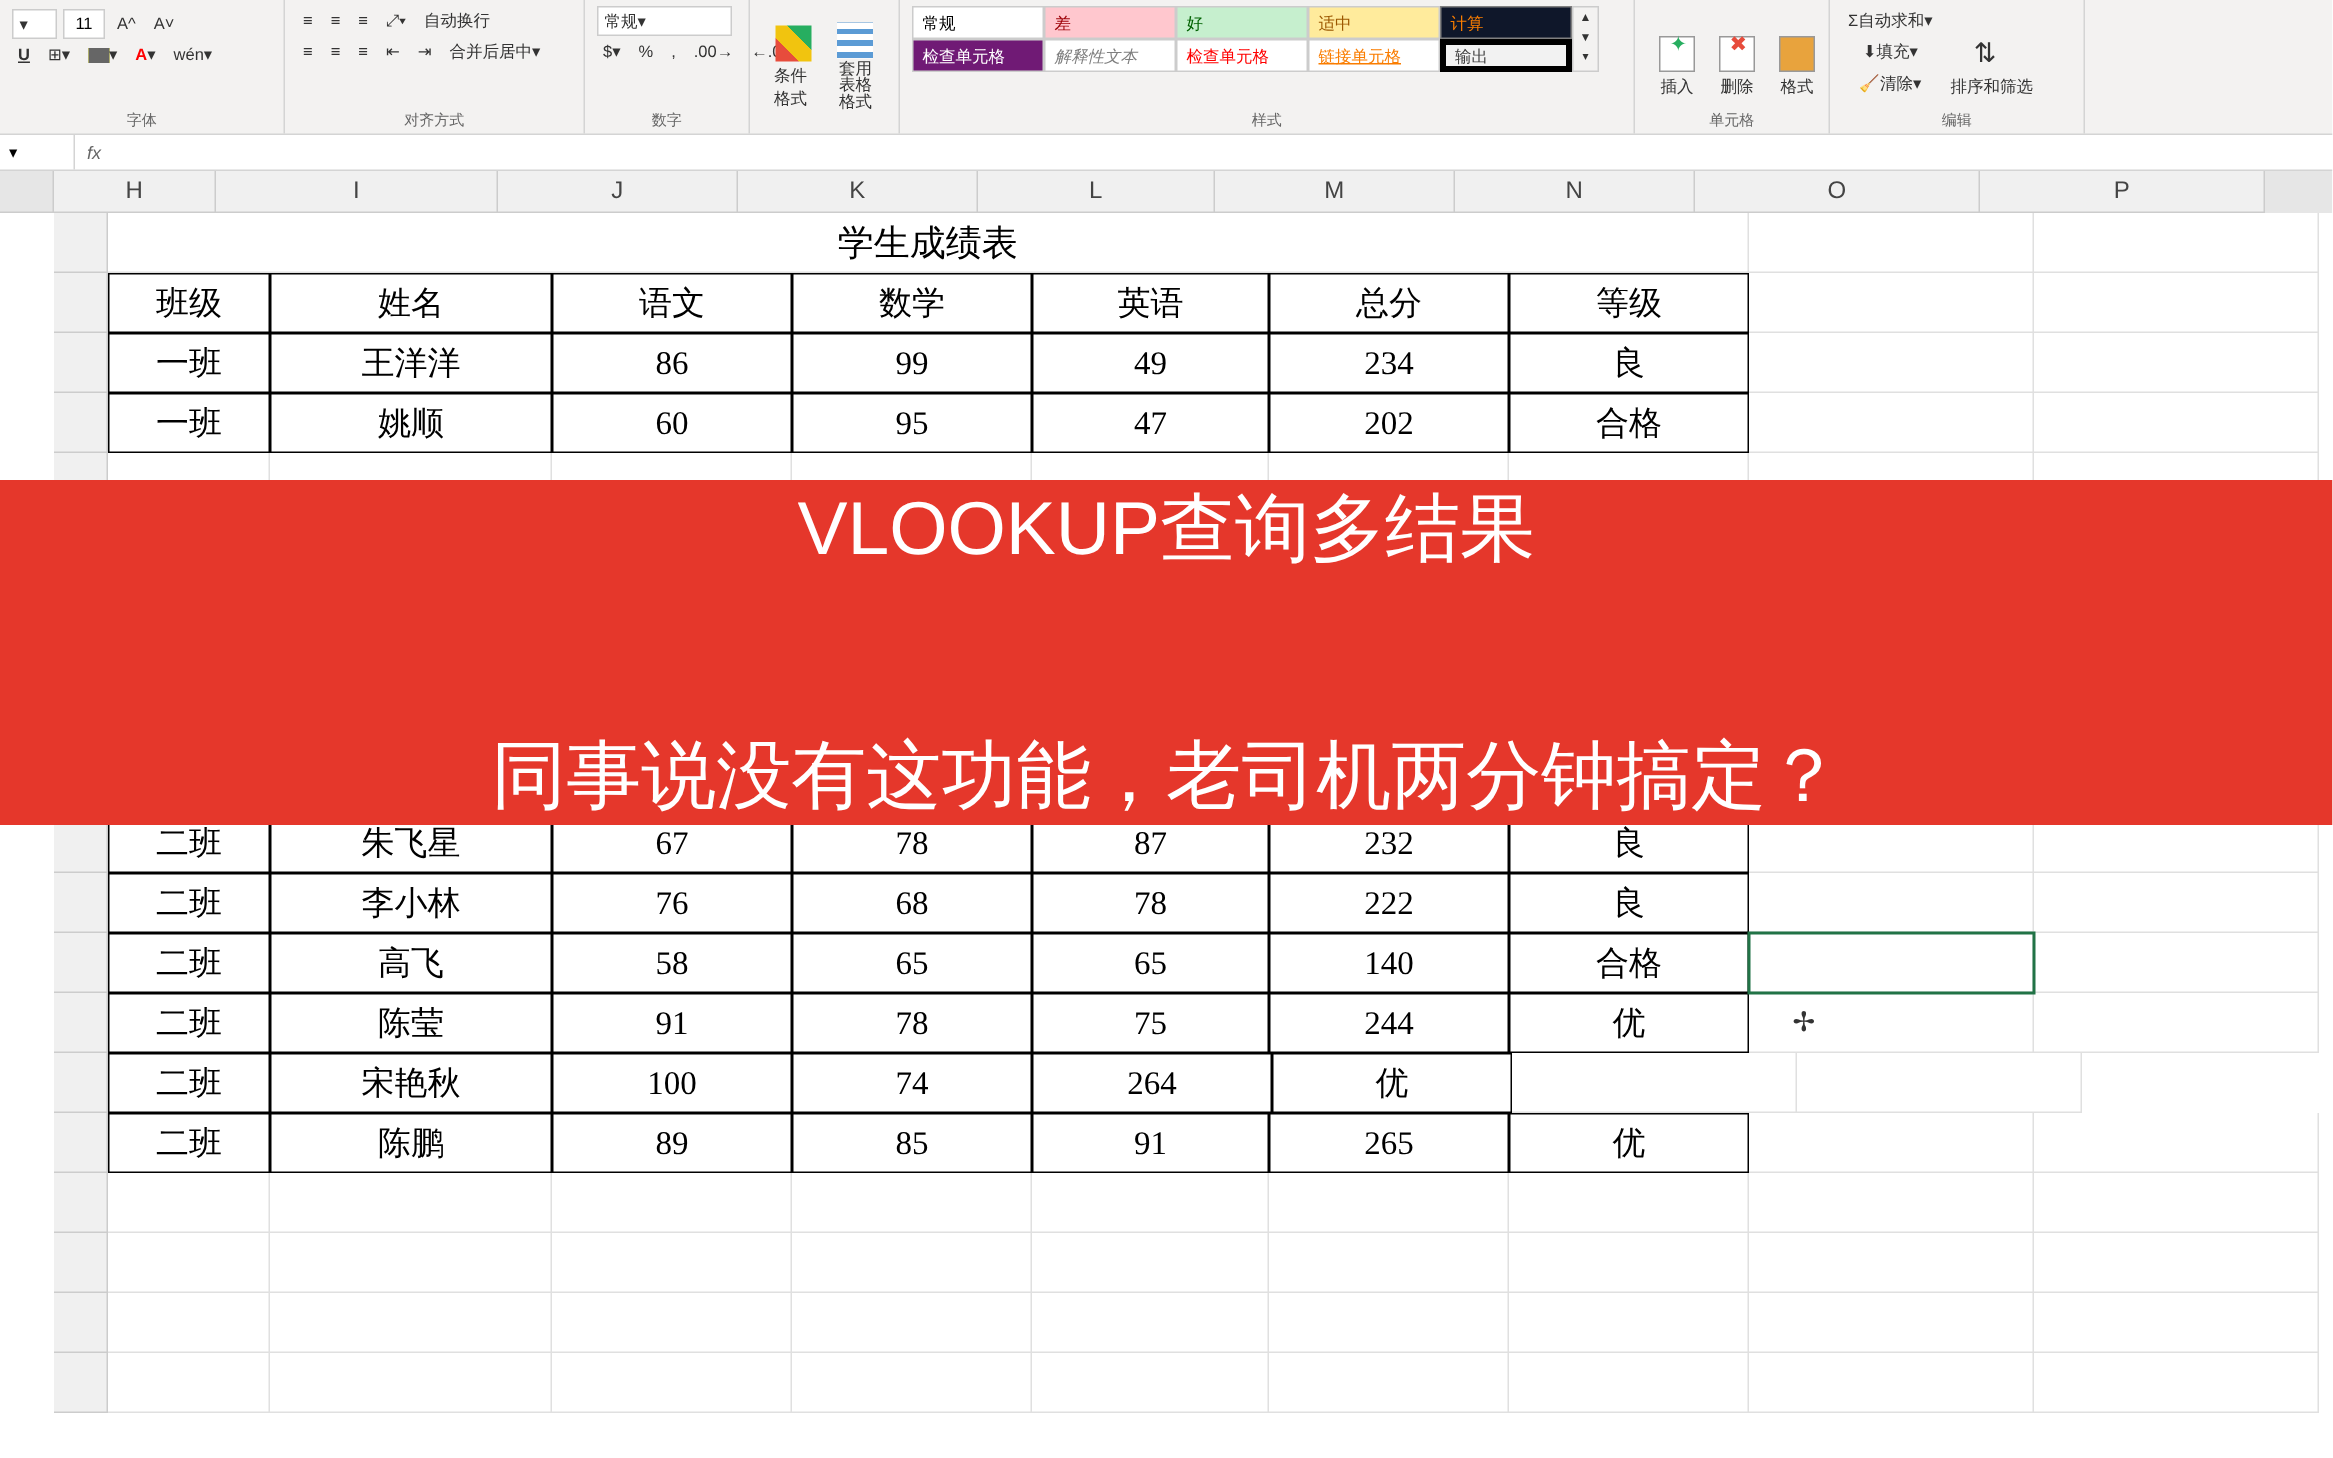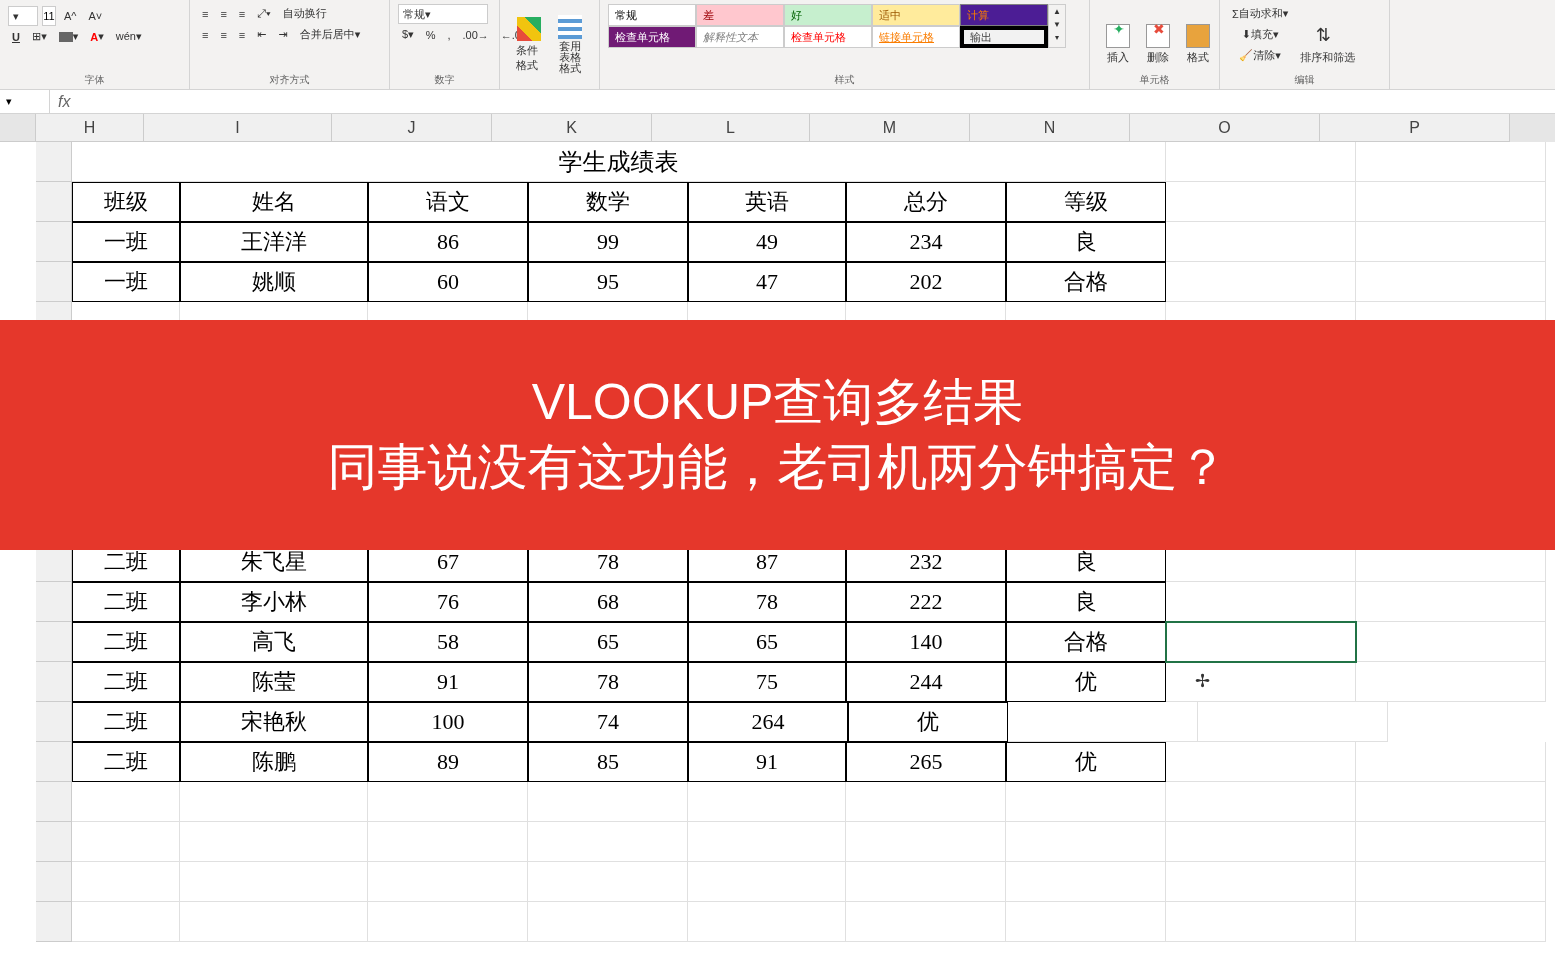--- a/index.html
+++ b/index.html
@@ -4,60 +4,60 @@
 <style>
 * { margin: 0; padding: 0; box-sizing: border-box; font-family: "Microsoft YaHei", "SimSun", Arial, sans-serif; }
 body { background: #fff; overflow: hidden; width: 1555px; height: 972px; position: relative; }
 
 
 .ribbon { background: #f3f2f1; height: 90px; border-bottom: 1px solid #d4d4d4; display: flex; font-size: 11px; color: #333; }
 .ribbon-group { border-right: 1px solid #d4d4d4; padding: 4px 8px; display: flex; flex-direction: column; position: relative; }
 .ribbon-group-label { position: absolute; bottom: 2px; left: 50%; transform: translateX(-50%); font-size: 10px; color: #666; white-space: nowrap; }
 .ribbon-row { display: flex; align-items: center; gap: 4px; margin-bottom: 2px; }
 .ribbon-btn { display: inline-flex; align-items: center; justify-content: center; padding: 2px 4px; cursor: pointer; font-size: 11px; white-space: nowrap; }
-.font-size-box { width: 14px; height: 20px; border: 1px solid #ccc; background: #fff; font-size: 11px; text-align: center; }
+.font-size-box { width: 28px; height: 20px; border: 1px solid #ccc; background: #fff; font-size: 11px; text-align: center; }
 .combo-box { height: 20px; border: 1px solid #ccc; background: #fff; font-size: 11px; padding: 0 4px; display: inline-flex; align-items: center; }
 .big-btn { display: flex; flex-direction: column; align-items: center; justify-content: center; padding: 4px 8px; cursor: pointer; font-size: 11px; }
 .big-icon { width: 24px; height: 24px; margin-bottom: 2px; }
 
 
 .styles-gallery { display: flex; gap: 0; }
 .style-cell { width: 88px; height: 22px; border: 1px solid #ccc; font-size: 11px; display: flex; align-items: center; padding: 0 6px; cursor: pointer; }
 .style-normal { background: #fff; color: #000; }
 .style-bad { background: #ffc7ce; color: #9c0006; }
 .style-good { background: #c6efce; color: #006100; }
 .style-neutral { background: #ffeb9c; color: #9c5700; }
-.style-calc { background: #4c1d95; color: #fa7d00; border: 1px solid #7f7f7f; }
+.style-calc { background: #0f172a; color: #fa7d00; border: 1px solid #7f7f7f; }
 .style-check { background: #701a75; color: #fff; }
 .style-explain { background: #fff; color: #7f7f7f; font-style: italic; }
 .style-warn { background: #fff; color: #ff0000; }
 .style-link { background: #fff; color: #fa7d00; text-decoration: underline; }
 .style-output { background: #f2f2f2; color: #3f3f3f; border: 4px solid #000000; }
 
 
 .formula-bar { height: 24px; border-bottom: 1px solid #d4d4d4; display: flex; align-items: center; background: #fff; }
 .name-box { width: 50px; border-right: 1px solid #d4d4d4; height: 100%; display: flex; align-items: center; padding: 0 6px; font-size: 11px; }
-.fx-label { padding: 0 8px; font-style: italic; font-size: 16px; color: #666; }
+.fx-label { padding: 0 8px; font-style: italic; font-size: 12px; color: #666; }
 .formula-input { flex: 1; border: none; outline: none; font-size: 11px; padding: 0 4px; }
 
 
 .grid-container { position: relative; overflow: auto; height: calc(100% - 114px); }
 .col-headers { display: flex; position: sticky; top: 0; background: #e6e6e6; z-index: 5; }
 .corner { width: 36px; height: 28px; background: #e6e6e6; border-right: 1px solid #ccc; border-bottom: 1px solid #ccc; }
 .col-header { height: 28px; border-right: 1px solid #ccc; border-bottom: 1px solid #ccc; display: flex; align-items: center; justify-content: center; font-size: 16px; color: #444; background: #f0f0f0; }
 .grid-rows { display: flex; flex-direction: column; }
 .grid-row { display: flex; height: 40px; padding-left: 36px; }
 .row-header { width: 36px; background: #f0f0f0; border-right: 1px solid #ccc; border-bottom: 1px solid #ccc; }
 .cell { border-right: 1px solid #e0e0e0; border-bottom: 1px solid #e0e0e0; display: flex; align-items: center; justify-content: center; font-size: 22px; font-family: "SimSun", serif; color: #000; position: relative; }
 .cell.bordered { border: 1px solid #000; }
 .title-cell { font-size: 24px; justify-content: center; }
 .selected-cell { outline: 2px solid #217346; outline-offset: -1px; z-index: 3; }
 
 
-.banner { position: absolute; left: 0; right: 0; top: 320px; height: 230px; background: #e5372b; display: flex; flex-direction: column; align-items: center; justify-content: center; z-index: 100; }
+.banner { position: absolute; left: 0; right: 0; top: 320px; height: 230px; background: #e5372b; display: flex; flex-direction: column; align-items: center; justify-content: space-between; z-index: 100; }
 .banner-line { color: #fff; font-size: 50px; font-weight: 400; line-height: 1.3; }
 
 .col-H { width: 108px; }
 .col-I { width: 188px; }
 .col-J { width: 160px; }
 .col-K { width: 160px; }
 .col-L { width: 158px; }
 .col-M { width: 160px; }
 .col-N { width: 160px; }
 .col-O { width: 190px; }

